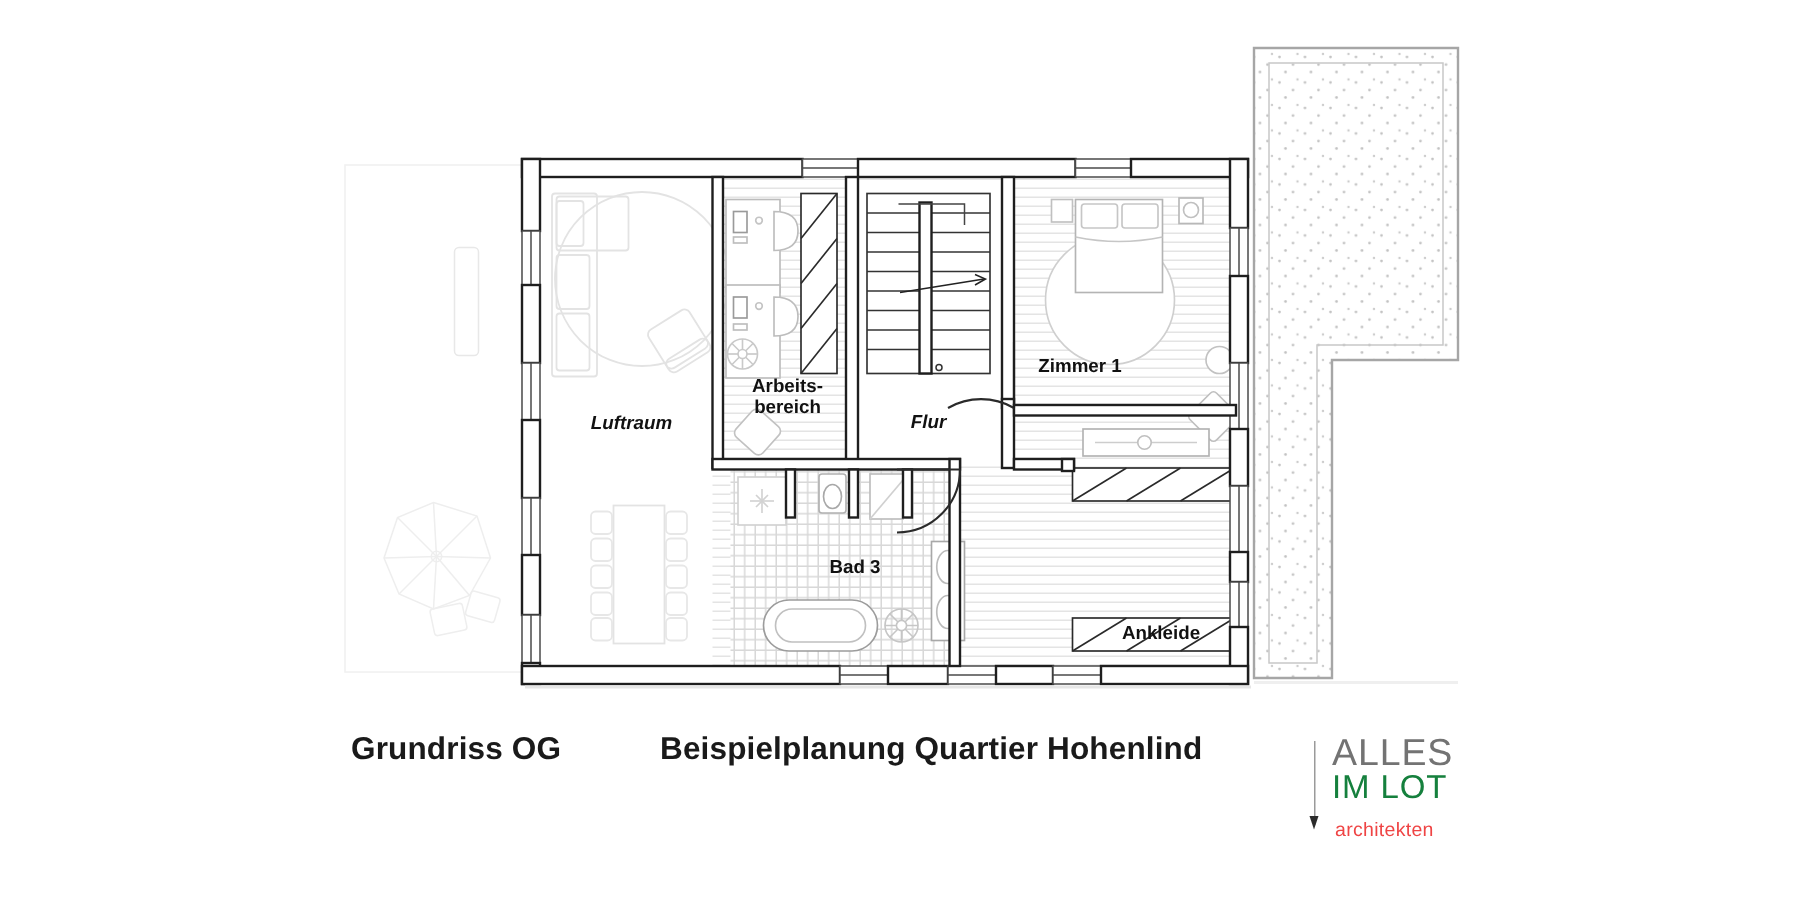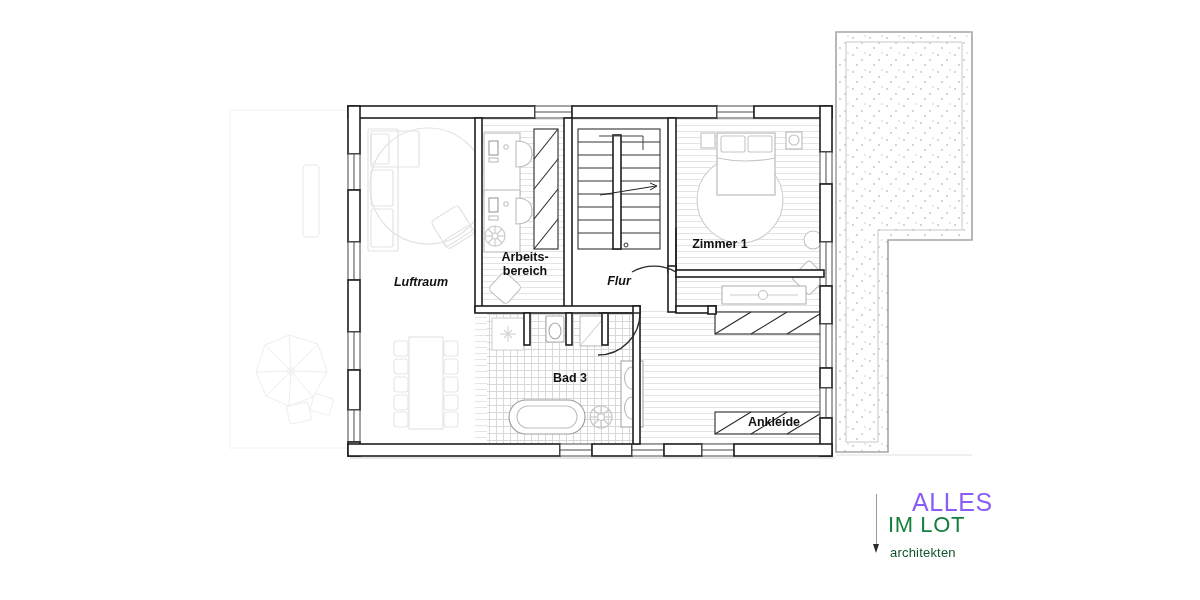--- a/index.html
+++ b/index.html
@@ -14,25 +14,25 @@
              letter-spacing:.1px;white-space:nowrap;}
   .cap-sub{position:absolute;left:440px;top:0;font-size:21px;font-weight:bold;
            letter-spacing:.1px;white-space:nowrap;}
 
   
   .logo{position:absolute;left:876px;top:492px;width:110px;height:72px;}
   .logo-rule{position:absolute;left:0;top:2px;width:1px;height:56px;background:#9a9a9a;}
   .logo-bob{position:absolute;left:-3.5px;top:52px;width:0;height:0;
             border-left:3.5px solid transparent;border-right:3.5px solid transparent;
             border-top:9px solid #2b2b2b;}
-  .logo-l1{position:absolute;left:12px;top:-2px;font-size:25px;color:#8b5cf6;
-           letter-spacing:.6px;line-height:1;white-space:nowrap;margin-left:24px;}
+  .logo-l1{position:absolute;left:12px;top:-2px;font-size:25px;color:#737373;
+           letter-spacing:.6px;line-height:1;white-space:nowrap;}
   .logo-l2{position:absolute;left:12px;top:22px;font-size:22px;color:#15803d;
            letter-spacing:.6px;line-height:1;white-space:nowrap;text-align:right;}
-  .logo-l3{position:absolute;left:14px;top:54px;font-size:13px;color:#14532d;
+  .logo-l3{position:absolute;left:14px;top:54px;font-size:13px;color:#ef4444;
            letter-spacing:.2px;line-height:1;white-space:nowrap;}
 
   
   .rlabel{position:absolute;font-size:12.5px;font-weight:bold;color:#111;
           white-space:nowrap;text-align:center;line-height:1.12;}
 </style>
 </head>
 <body>
 
 <div id="stage">
@@ -365,20 +365,24 @@
   </div>
 
   <div class="rlabel" style="left:597px;top:274px;width:44px;font-style:italic;">Flur</div>
 
   <div class="rlabel" style="left:680px;top:237px;width:80px;">Zimmer 1</div>
 
   <div class="rlabel" style="left:542px;top:371px;width:56px;">Bad 3</div>
 
   <div class="rlabel" style="left:738px;top:371px;width:72px;margin-top:44px;">Ankleide</div>
 
+  <div class="caption">
+    <div class="cap-title">Grundriss OG</div>
+    <div class="cap-sub">Beispielplanung Quartier Hohenlind</div>
+  </div>
 
   <div class="logo">
     <div class="logo-rule"></div>
     <div class="logo-bob"></div>
     <div class="logo-l1">ALLES</div>
     <div class="logo-l2">IM LOT</div>
     <div class="logo-l3">architekten</div>
   </div>
 
 </div>

